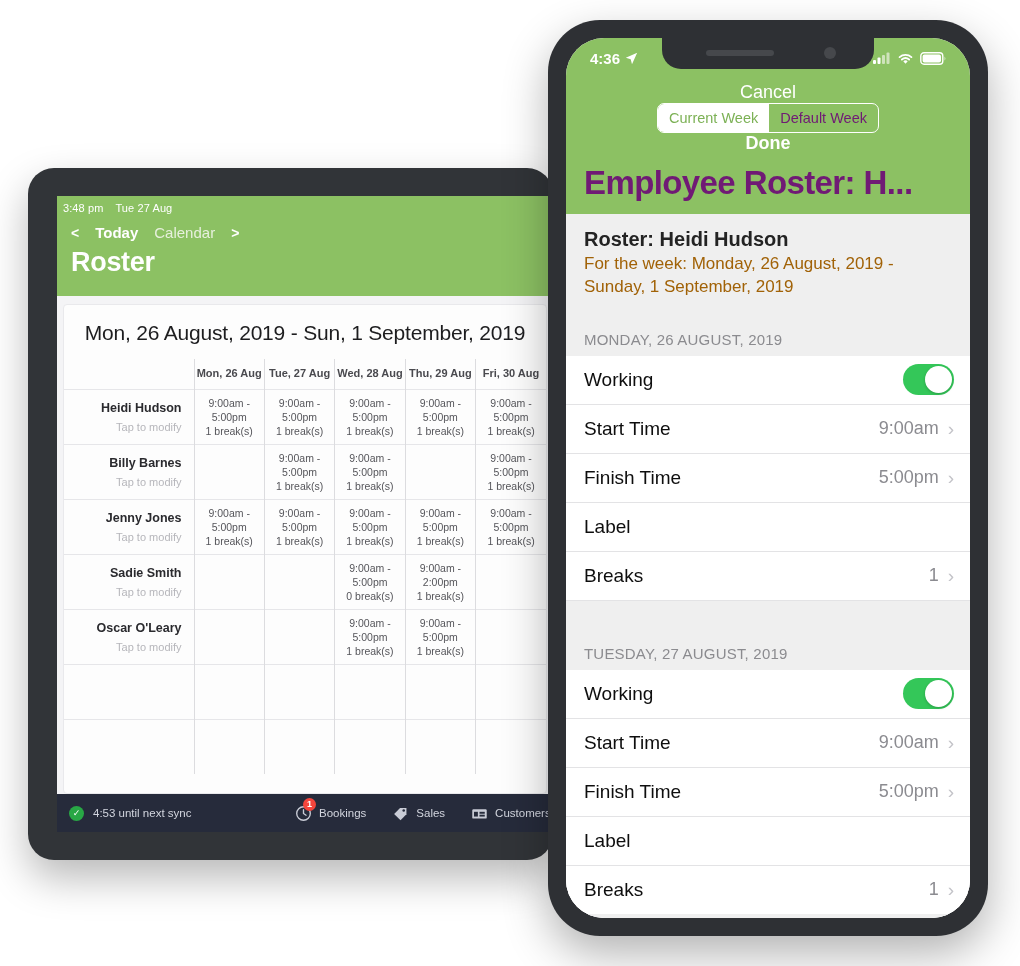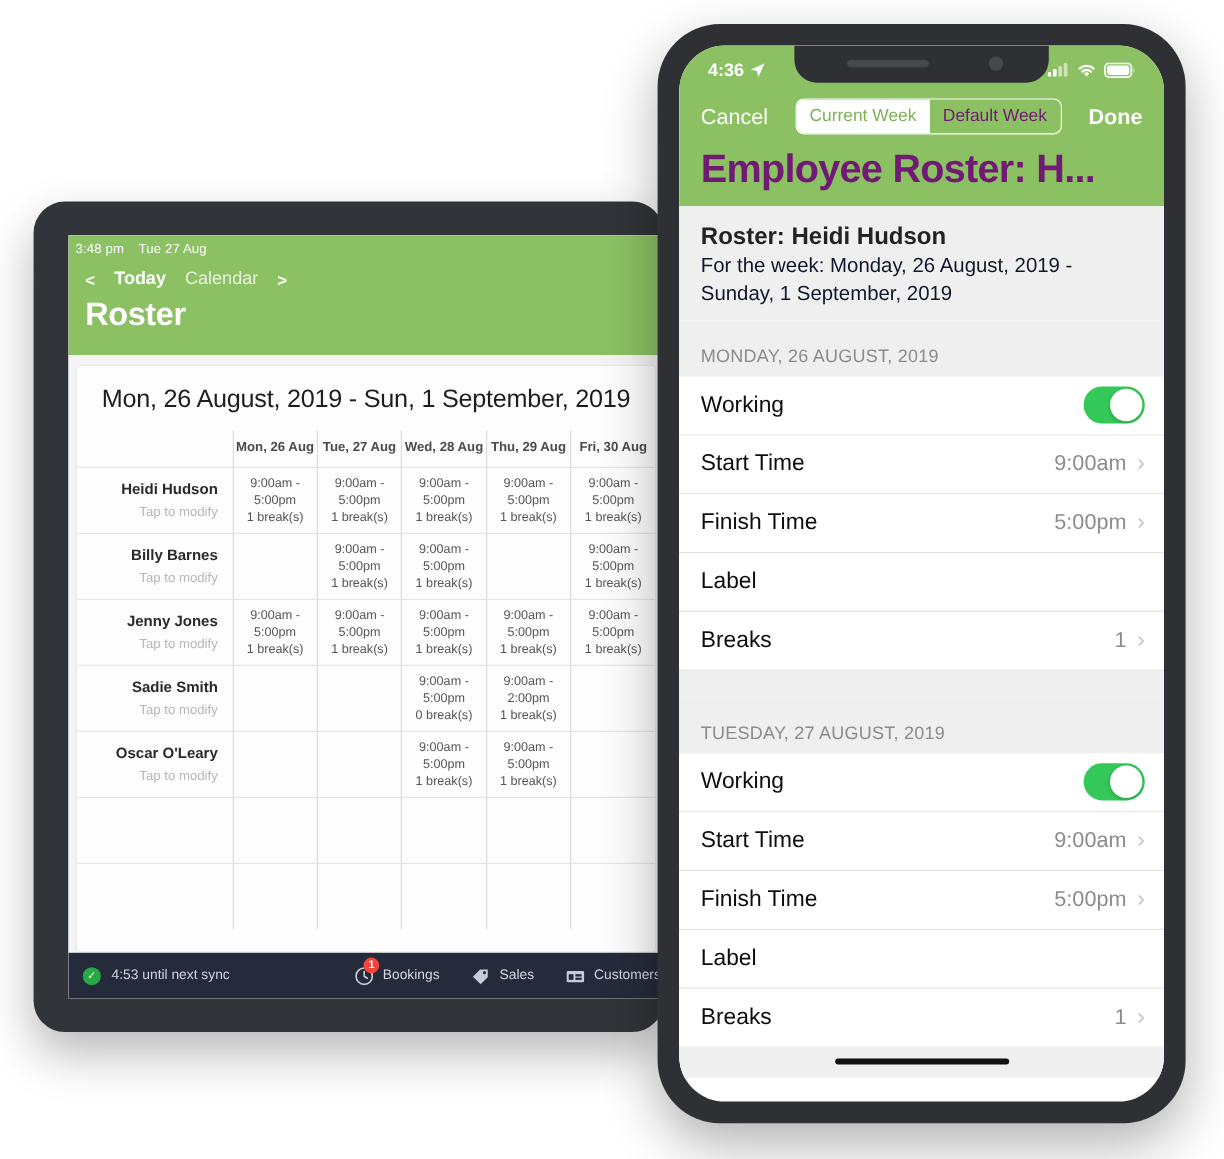--- a/index.html
+++ b/index.html
@@ -111,39 +111,40 @@
   .p-green{background:#8cc163;color:#fff;padding-bottom:12px;}
   .p-statusbar{
     height:40px;display:flex;align-items:center;justify-content:space-between;
     padding:0 24px;font-size:15px;font-weight:bold;color:#fff;
   }
   .p-time{display:flex;align-items:center;gap:5px;}
   .p-status-icons{display:flex;align-items:center;gap:6px;}
   .p-navbar{
     display:flex;align-items:center;justify-content:space-between;
     padding:4px 18px 0 18px;
+    flex-direction:column;
   }
   .p-navbtn{font-size:18px;color:#ffffff;}
   .p-navbtn.bold{font-weight:bold;}
   .p-segment{
     display:flex;border:1.6px solid #ffffff;border-radius:7px;overflow:hidden;
     font-size:14.5px;
   }
   .p-seg{padding:6px 11px;white-space:nowrap;}
   .p-seg.on{background:#ffffff;color:#7cb155;}
   .p-seg.off{background:transparent;color:#701a75;}
   .p-bigtitle{
     padding:10px 18px 0 18px;font-size:33px;font-weight:bold;color:#701a75;
     letter-spacing:-0.6px;white-space:nowrap;overflow:hidden;
   }
 
   .p-list{background:#ffffff;}
   .p-infoblock{background:#efefef;padding:14px 18px 10px 18px;}
   .p-info-title{font-size:20px;font-weight:bold;color:#232323;}
-  .p-info-sub{font-size:17px;color:#0f172a;line-height:1.35;margin-top:2px;}
+  .p-info-sub{font-size:17px;color:#a16207;line-height:1.35;margin-top:2px;}
   .p-sectionhead{
     background:#efefef;color:#8b8b8f;font-size:15px;
     padding:22px 18px 8px 18px;letter-spacing:.2px;
   }
   .p-row{
     background:#fff;display:flex;align-items:center;justify-content:space-between;
     height:48px;padding:0 16px 0 18px;border-bottom:1px solid #e3e3e5;
   }
   .p-row:last-child{border-bottom:none;}
   .p-row-label{font-size:19px;color:#0e0e0e;}

